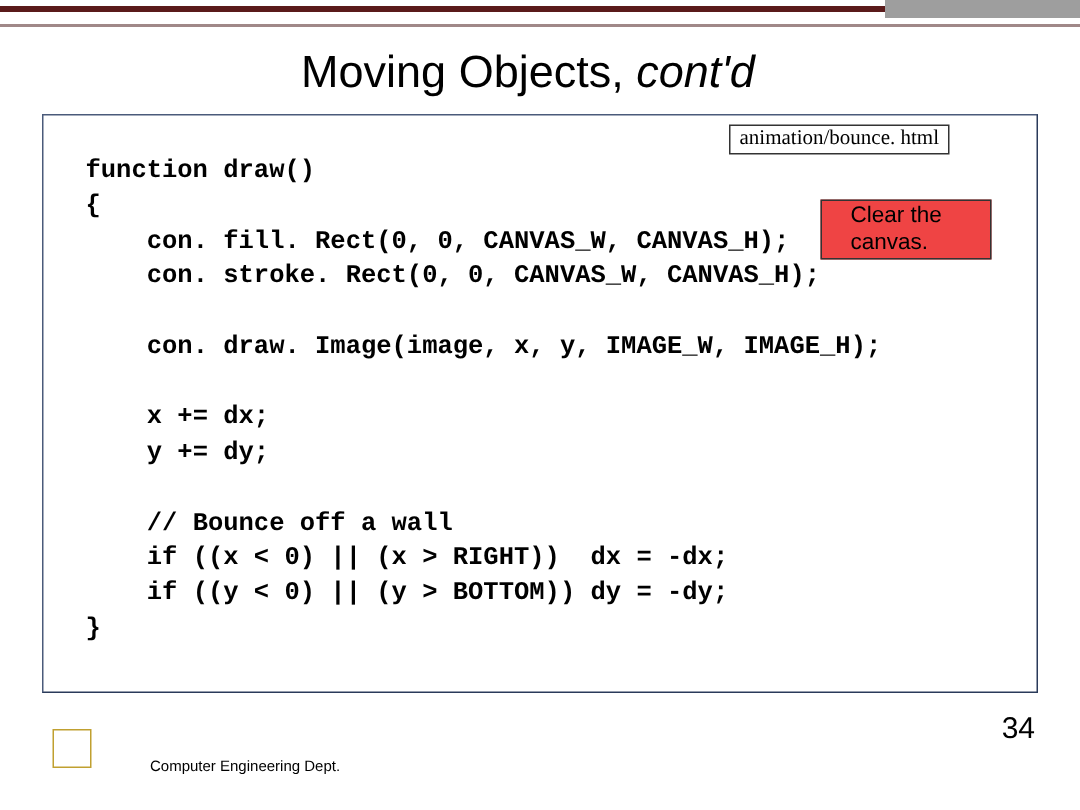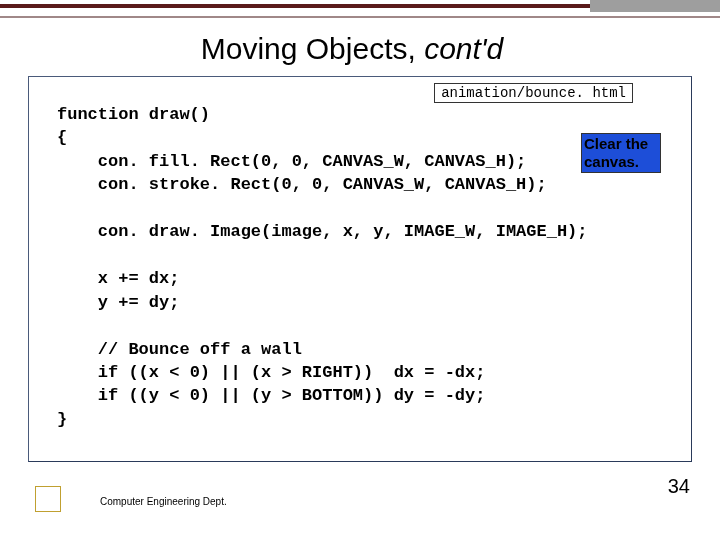--- a/index.html
+++ b/index.html
@@ -57,34 +57,34 @@
     white-space: pre-wrap;
     margin: 16px;
   }
   .file-label {
     position: absolute;
     top: 6px;
     right: 58px;
     border: 1px solid #333;
     background: #fff;
     font-size: 14px;
-    font-family: Liberation Mono, monospace;
+    font-family: Liberation Serif, serif;
     font-weight: normal;
     padding: 1px 6px;
   }
   .annot {
     position: absolute;
     top: 56px;
     right: 30px;
     border: 1px solid #333;
-    background: #1d4ed8;
+    background: #ef4444;
     font-size: 15px;
     font-family: Arial, sans-serif;
-    font-weight: bold;
-    padding: 1px 2px;
+    font-weight: normal;
+    padding: 1px 19px;
     line-height: 1.2;
     width: 74px;
   }
   .footer {
     position: absolute;
     bottom: 18px;
     left: 0;
     right: 0;
     height: 48px;
   }
@@ -100,21 +100,21 @@
   }
   .logo-inner {
     width: 24px;
     height: 24px;
     border: 1px solid #c0a030;
     position: relative;
   }
   .foot-left {
     position: absolute;
     left: 100px;
-    bottom: 14px;
+    bottom: 4px;
     font-size: 10px;
     line-height: 1.3;
     color: #000;
   }
   .foot-mid {
     position: absolute;
     left: 0;
     right: 0;
     bottom: 4px;
     text-align: center;

